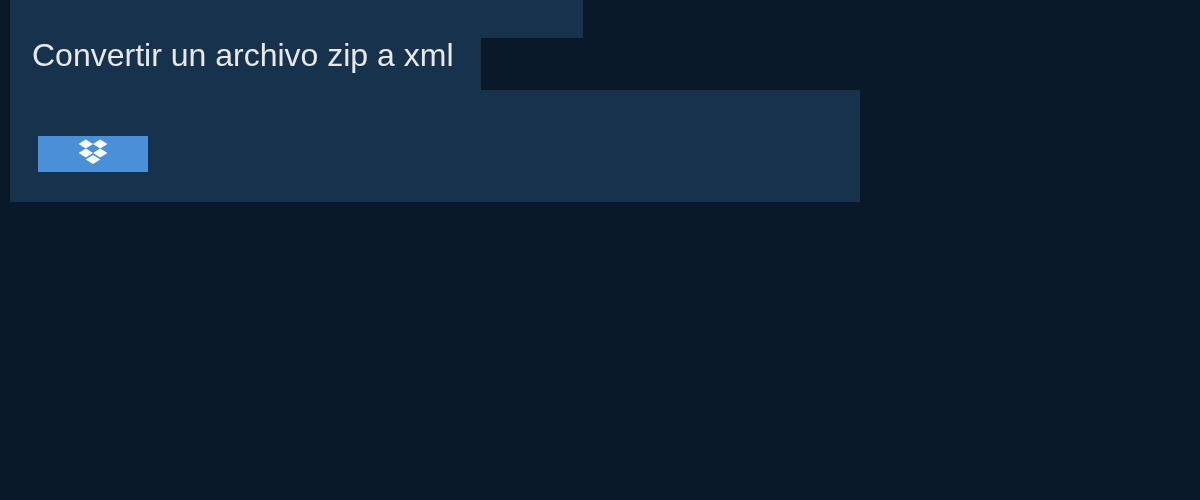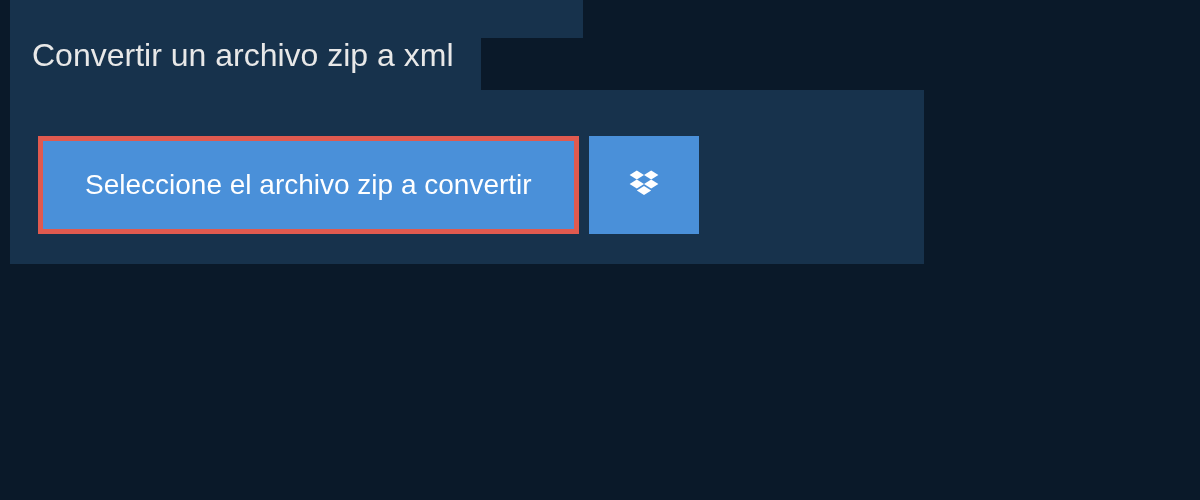--- a/index.html
+++ b/index.html
@@ -9,21 +9,21 @@
     }
     body {
       background-color: #0a1929;
       font-family: -apple-system, BlinkMacSystemFont, 'Segoe UI', Arial, sans-serif;
       width: 1200px;
       height: 500px;
       overflow: hidden;
     }
     .container {
       background-color: #17324c;
-      width: 914px;
+      width: 850px;
       margin-left: 10px;
       margin-top: 52px;
       padding-bottom: 30px;
     }
     .tab {
       background-color: #17324c;
       display: inline-block;
       padding: 16px 28px 16px 22px;
       margin-top: -52px;
       position: relative;
@@ -72,23 +72,20 @@
   </style>
 </head>
 <body>
 
 <div class="header-spacer"></div>
 <div class="container">
   <div class="tab">
     <span class="tab-text">Convertir un archivo zip a xml</span>
   </div>
   <div class="button-row">
-    <button class="select-button">
-      <span>Seleccione el archivo zip a convertir</span>
-    </button>
     <button class="dropbox-button">
       <svg class="dropbox-icon" viewBox="0 0 40 40" fill="#ffffff">
         <path d="M12 4 L20 9 L12 14 L4 9 Z"></path>
         <path d="M28 4 L36 9 L28 14 L20 9 Z"></path>
         <path d="M4 19 L12 14 L20 19 L12 24 Z"></path>
         <path d="M20 19 L28 14 L36 19 L28 24 Z"></path>
         <path d="M12 26 L20 21 L28 26 L20 31 Z"></path>
       </svg>
     </button>
   </div>

